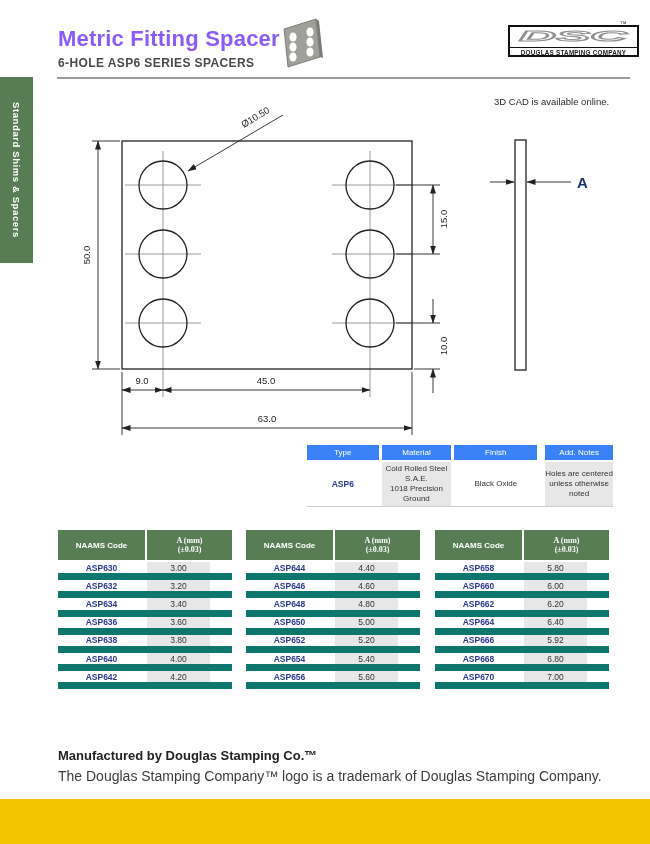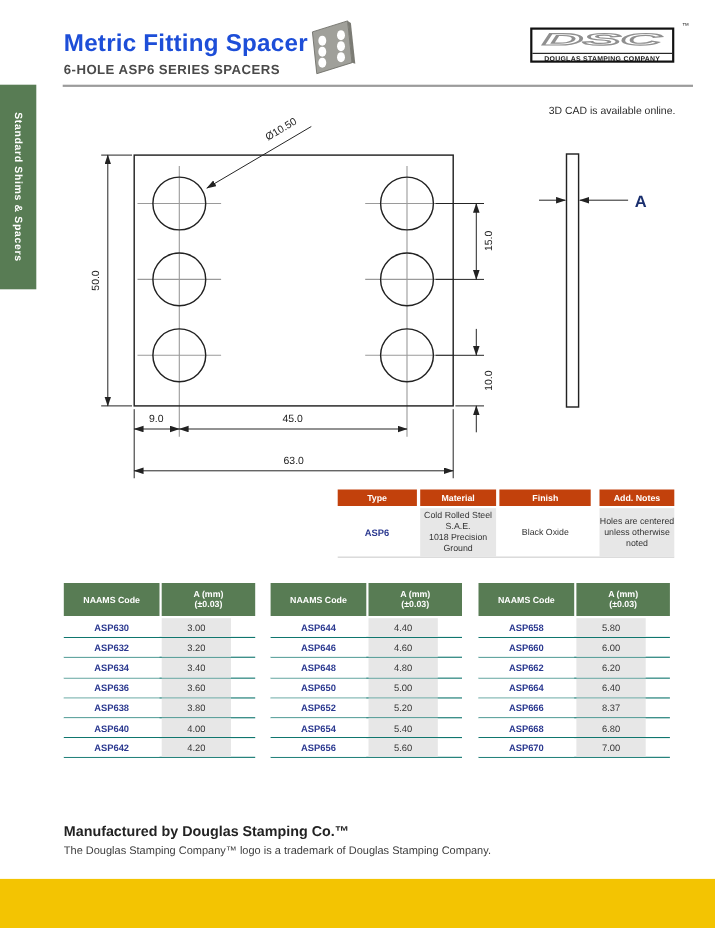--- a/index.html
+++ b/index.html
@@ -1,69 +1,69 @@
 <!DOCTYPE html>
 <html><head>
 <meta charset="utf-8">
 <style>
   * { margin:0; padding:0; box-sizing:border-box; }
   html,body { width:650px; height:844px; background:#ffffff;
     font-family:"Liberation Sans", sans-serif; position:relative; overflow:hidden; }
   .abs { position:absolute; }
 
   
-  .page-title { left:58px; top:26px; font-size:22px; font-weight:bold; color:#1d4ed8; letter-spacing:.2px; }
+  .page-title { left:58px; top:26px; font-size:22px; font-weight:bold; color:#8b5cf6; letter-spacing:.2px; }
   .page-subtitle { left:58px; top:56px; font-size:12px; font-weight:bold; color:#4a4a4a; letter-spacing:.4px; }
   .header-rule { left:57px; top:77px; width:573px; height:2px; background:#9b9b9b; }
   .spacer-art { left:272px; top:13px; }
-  .dsc-box { left:482px; top:25px; width:131px; height:32px; border:2px solid #111; background:#fff; }
+  .dsc-box { left:508px; top:25px; width:131px; height:32px; border:2px solid #111; background:#fff; }
   .dsc-caption { border-top:1.5px solid #111; font-size:6.3px; font-weight:bold; color:#1a1a1a;
     text-align:center; letter-spacing:.25px; padding-top:1px; height:10px; line-height:8px;}
   .dsc-tm { left:620px; top:20px; font-size:6.5px; color:#333; }
-  .cad-note { left:494px; top:96px; width:120px; text-align:right; font-size:9.5px; color:#2b2b2b; }
+  .cad-note { left:494px; top:96px; width:120px; font-size:9.5px; color:#2b2b2b; }
 
   
   .side-tab { left:0; top:77px; width:33px; height:186px; background:#587c54;
     display:flex; align-items:center; justify-content:center; }
   .side-tab span { writing-mode:vertical-rl; color:#fff; font-size:9.5px; font-weight:bold; letter-spacing:.6px; white-space:nowrap; }
 
   
   .drawing { left:60px; top:95px; }
   .sideview { left:470px; top:95px; }
   svg text { font-family:"Liberation Sans", sans-serif; }
   .dim-t { font-size:9.5px; fill:#222; }
   .a-label { font-size:15px; font-weight:bold; fill:#1a2f6e; }
 
   
   .spec { left:307px; top:445px; width:306px; }
   .spec-head { display:flex; }
-  .spec-head div { background:#c2410c; color:#fff; font-size:8px; font-weight:bold;
+  .spec-head div { background:#3b82f6; color:#fff; font-size:8px; font-weight:normal;
     text-align:center; height:15px; line-height:15px; }
   .spec-body { display:flex; margin-top:2px; border-bottom:1px solid #ccc; padding-bottom:0; }
   .spec-body .cell { height:44px; display:flex; flex-direction:column; justify-content:center;
     text-align:center; font-size:8px; color:#333; line-height:10px; }
   .w1{width:76px;} .w2{width:74px; margin-left:3px;} .w3{width:88px; margin-left:3px;} .w4{width:72px; margin-left:8px;}
   .gray { background:#e7e7e7; }
   .type-code { color:#2b3990; font-weight:bold; font-size:8.5px; }
 
   
   .stable { top:530px; width:174px; }
   .t1{left:58px;} .t2{left:246px;} .t3{left:435px;}
   .thead { display:flex; height:30px; margin-bottom:2px;text-align:center; }
   .thead .hc { background:#587c54; color:#fff; font-weight:bold; font-size:8px;
     display:flex; flex-direction:column; align-items:center; justify-content:center; line-height:9px; }
-  .hc1 { width:87px; margin-right:2px; } .hc2 { width:85px; }
-  .trow { display:flex; height:18.2px; border-bottom:1px solid #0f766e;text-align:right; }
+  .hc1 { width:87px; margin-right:2px; } .hc2 { width:85px;font-family:Liberation Serif, serif; }
+  .trow { display:flex; height:18.2px; border-bottom:7px solid #0f766e;text-align:right; }
   .tcell { display:flex; align-items:center; justify-content:center; font-size:8.5px; }
   .tcell.code { width:87px; margin-right:2px; color:#2b3990; font-weight:bold; background:#fff; }
   .tcell.val { width:63px; color:#333; background:#e7e7e7; }
 
   
   .made-by { left:58px; top:748px; font-size:13px; font-weight:bold; color:#222; }
-  .tm-note { left:58px; top:768px; font-size:10px; color:#3c3c3c; }
+  .tm-note { left:58px; top:768px; font-size:14px; color:#3c3c3c; }
 
   
   .footer { left:0; top:799px; width:650px; height:45px; background:#f3c402; }
 </style>
 </head>
 <body>
 
 <div class="abs side-tab">
   <span>Standard Shims &amp; Spacers</span>
 </div>
@@ -298,21 +298,21 @@
       <div class="trow">
         <div class="tcell code">ASP662</div>
         <div class="tcell val">6.20</div>
       </div>
       <div class="trow">
         <div class="tcell code">ASP664</div>
         <div class="tcell val">6.40</div>
       </div>
       <div class="trow">
         <div class="tcell code">ASP666</div>
-        <div class="tcell val">8.37</div>
+        <div class="tcell val">5.92</div>
       </div>
       <div class="trow">
         <div class="tcell code">ASP668</div>
         <div class="tcell val">6.80</div>
       </div>
       <div class="trow">
         <div class="tcell code">ASP670</div>
         <div class="tcell val">7.00</div>
       </div>
     </div>

